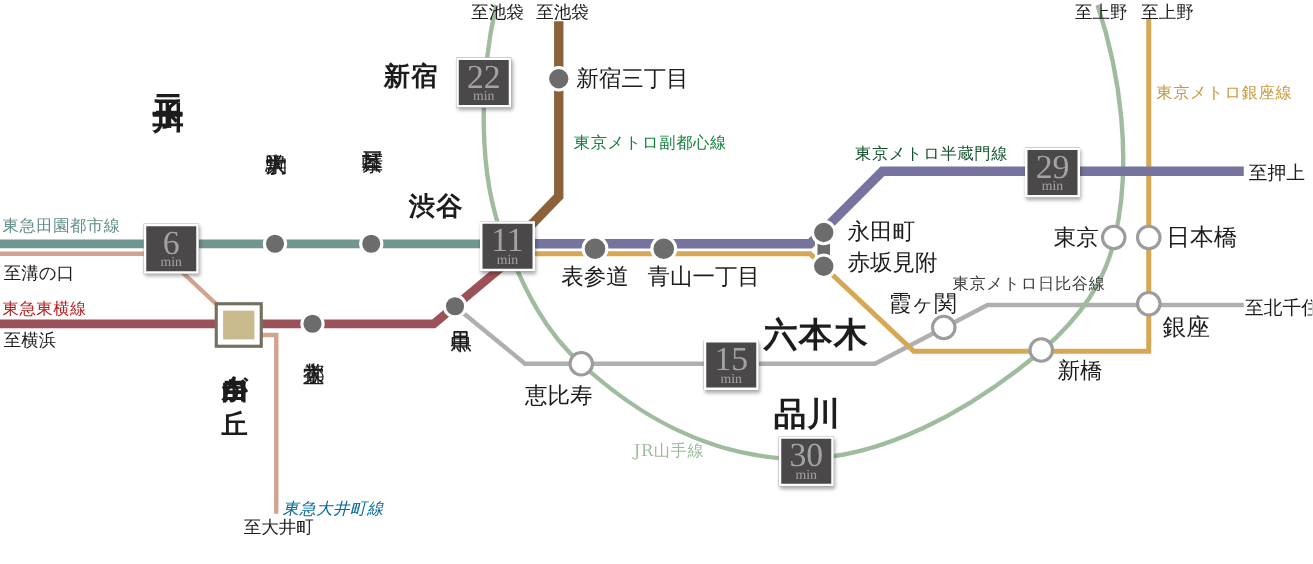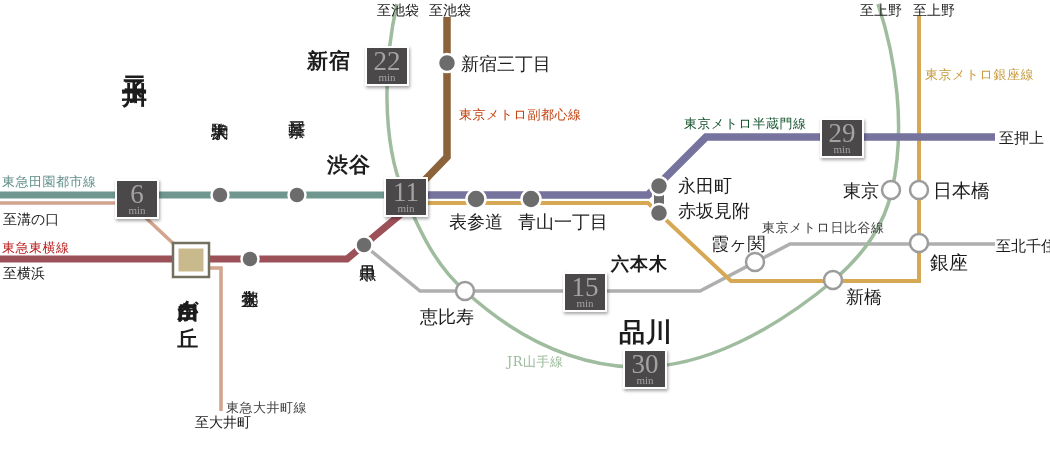--- a/index.html
+++ b/index.html
@@ -11,28 +11,28 @@
   .lbl{position:absolute;color:#1c1c1c;white-space:nowrap;line-height:1.08;}
   .v{writing-mode:vertical-rl;text-orientation:upright;}
   .big{font-weight:bold;letter-spacing:1px;}
   .s14{font-size:14px;}
   .s15{font-size:15px;}
   .s17{font-size:17px;}
   .s18{font-size:18px;}
   .s19{font-size:19px;}
   .s25{font-size:25px;}
   .s26{font-size:26px;text-align:right;}
-  .s27{font-size:18px;}
+  .s27{font-size:27px;}
   .s28{font-size:21px;}
   .s29{font-size:29px;}
   .linelbl{font-size:13px;letter-spacing:0.5px;}
   .c-dento{color:#5F8E89;}
   .c-toyoko{color:#b91c1c;}
-  .c-oimachi{color:#404040;}
-  .c-fukutoshin{color:#c2410c;}
+  .c-oimachi{color:#0369a1;font-style:italic;}
+  .c-fukutoshin{color:#15803d;}
   .c-hanzomon{color:#14532d;}
   .c-ginza{color:#C89A3E;}
   .c-hibiya{color:#3C3C3C;}
   .c-yamanote{color:#9CBA9B;}
   .tbadge{
     position:absolute;width:40px;height:36px;background:#4B4849;
     border:2px solid #ffffff;box-shadow:1px 2px 3px rgba(0,0,0,.35);
     color:#a3a3a3;text-align:center;font-family:Liberation Serif, serif;
   }
   .tbadge .num{display:block;font-size:27px;line-height:24px;margin-top:1px;}

